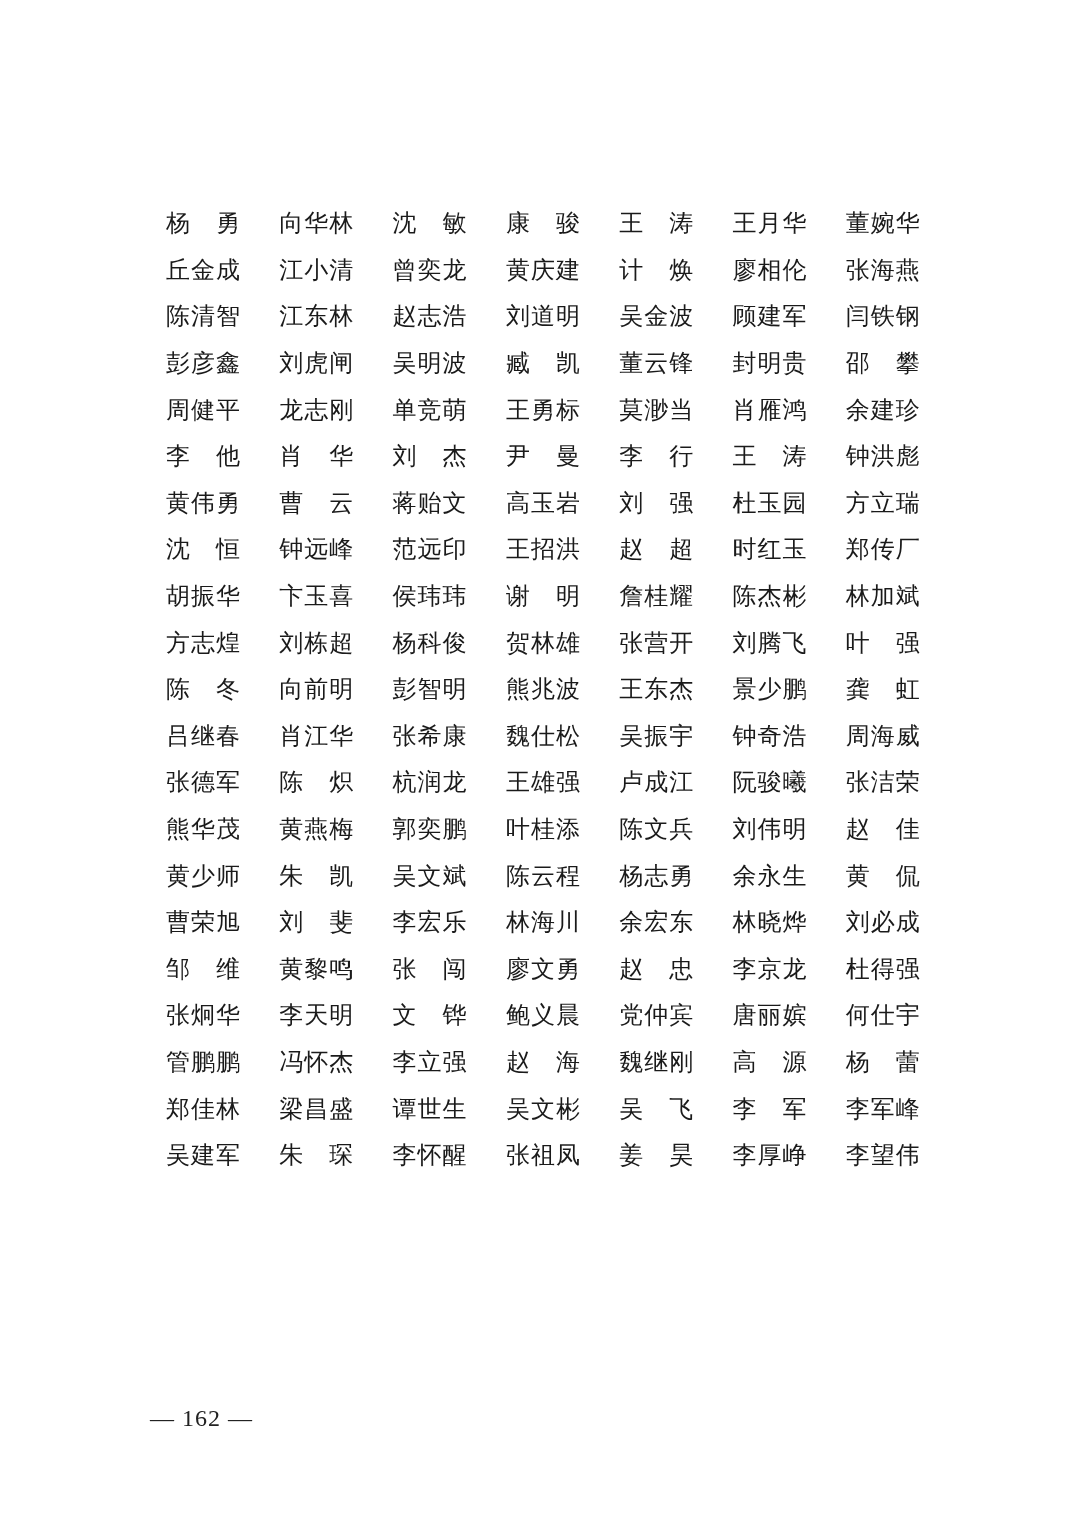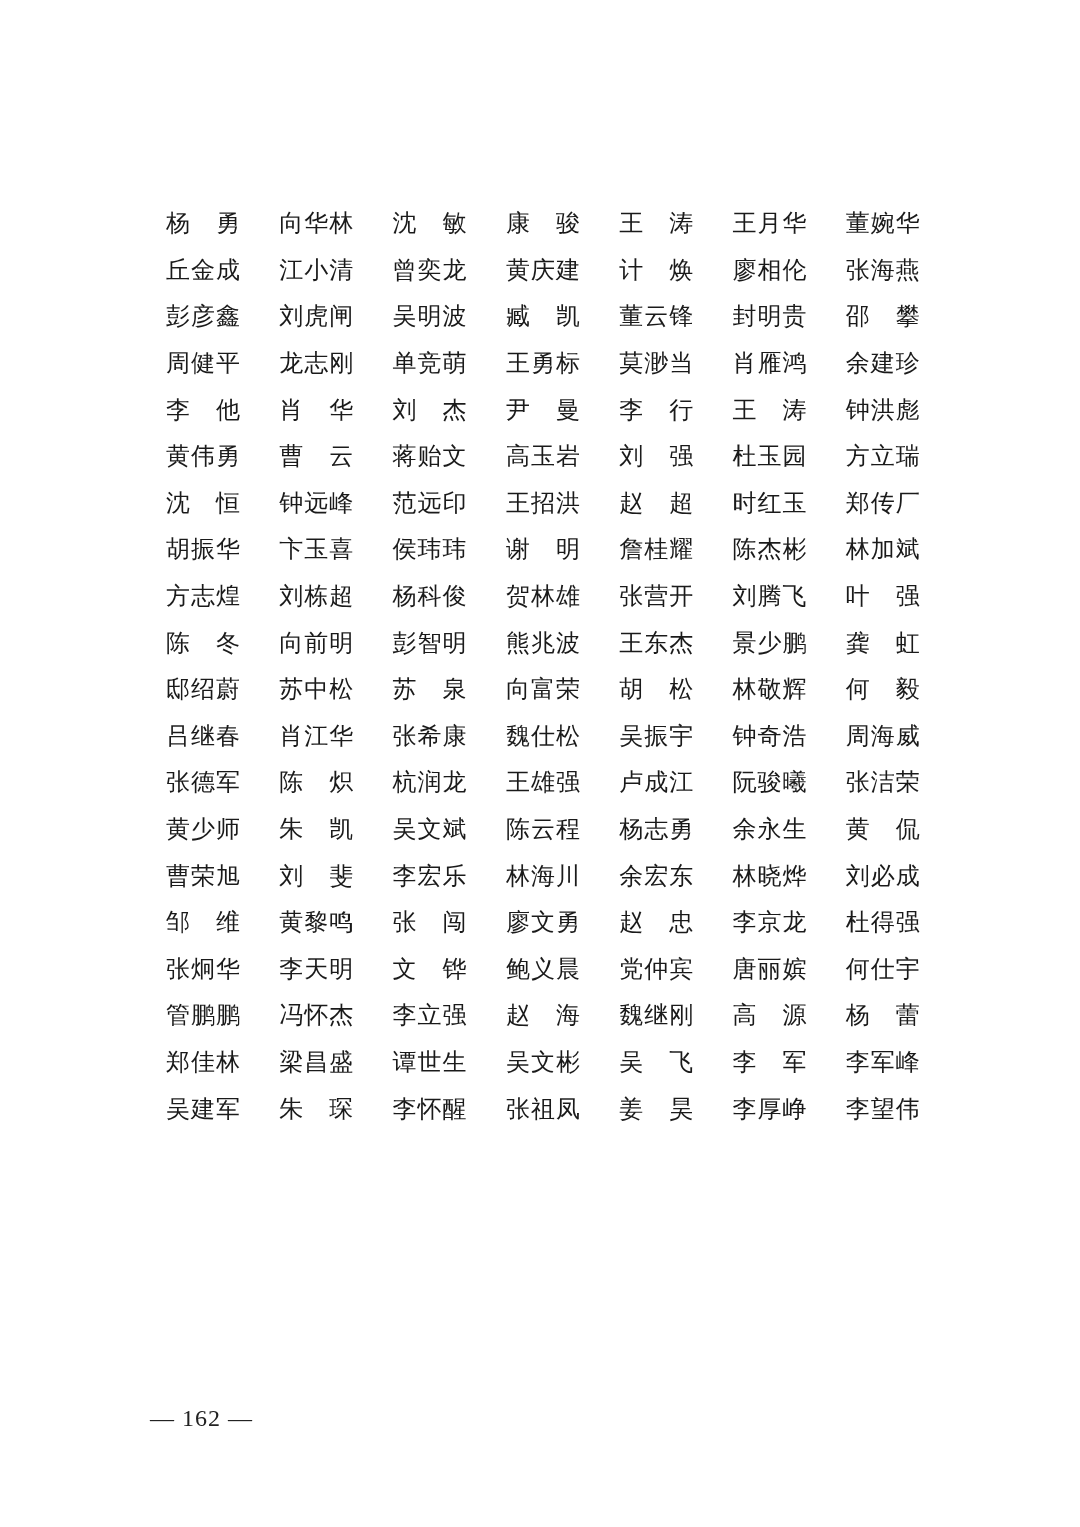--- a/index.html
+++ b/index.html
@@ -30,20 +30,29 @@
       <div class="row">
         <div class="cell"><span class="n">丘金成</span></div>
         <div class="cell"><span class="n">江小清</span></div>
         <div class="cell"><span class="n">曾奕龙</span></div>
         <div class="cell"><span class="n">黄庆建</span></div>
         <div class="cell"><span class="n">计　焕</span></div>
         <div class="cell"><span class="n">廖相伦</span></div>
         <div class="cell"><span class="n">张海燕</span></div>
       </div>
       <div class="row">
+        <div class="cell"><span class="n">陈清智</span></div>
+        <div class="cell"><span class="n">江东林</span></div>
+        <div class="cell"><span class="n">赵志浩</span></div>
+        <div class="cell"><span class="n">刘道明</span></div>
+        <div class="cell"><span class="n">吴金波</span></div>
+        <div class="cell"><span class="n">顾建军</span></div>
+        <div class="cell"><span class="n">闫铁钢</span></div>
+      </div>
+      <div class="row">
         <div class="cell"><span class="n">彭彦鑫</span></div>
         <div class="cell"><span class="n">刘虎闸</span></div>
         <div class="cell"><span class="n">吴明波</span></div>
         <div class="cell"><span class="n">臧　凯</span></div>
         <div class="cell"><span class="n">董云锋</span></div>
         <div class="cell"><span class="n">封明贵</span></div>
         <div class="cell"><span class="n">邵　攀</span></div>
       </div>
       <div class="row">
         <div class="cell"><span class="n">周健平</span></div>
@@ -102,47 +111,47 @@
       <div class="row">
         <div class="cell"><span class="n">陈　冬</span></div>
         <div class="cell"><span class="n">向前明</span></div>
         <div class="cell"><span class="n">彭智明</span></div>
         <div class="cell"><span class="n">熊兆波</span></div>
         <div class="cell"><span class="n">王东杰</span></div>
         <div class="cell"><span class="n">景少鹏</span></div>
         <div class="cell"><span class="n">龚　虹</span></div>
       </div>
       <div class="row">
-        <div class="cell"><span class="n">邸绍蔚</span></div>
-        <div class="cell"><span class="n">苏中松</span></div>
-        <div class="cell"><span class="n">苏　泉</span></div>
-        <div class="cell"><span class="n">向富荣</span></div>
-        <div class="cell"><span class="n">胡　松</span></div>
-        <div class="cell"><span class="n">林敬辉</span></div>
-        <div class="cell"><span class="n">何　毅</span></div>
-      </div>
-      <div class="row">
         <div class="cell"><span class="n">吕继春</span></div>
         <div class="cell"><span class="n">肖江华</span></div>
         <div class="cell"><span class="n">张希康</span></div>
         <div class="cell"><span class="n">魏仕松</span></div>
         <div class="cell"><span class="n">吴振宇</span></div>
         <div class="cell"><span class="n">钟奇浩</span></div>
         <div class="cell"><span class="n">周海威</span></div>
       </div>
       <div class="row">
         <div class="cell"><span class="n">张德军</span></div>
         <div class="cell"><span class="n">陈　炽</span></div>
         <div class="cell"><span class="n">杭润龙</span></div>
         <div class="cell"><span class="n">王雄强</span></div>
         <div class="cell"><span class="n">卢成江</span></div>
         <div class="cell"><span class="n">阮骏曦</span></div>
         <div class="cell"><span class="n">张洁荣</span></div>
       </div>
       <div class="row">
+        <div class="cell"><span class="n">熊华茂</span></div>
+        <div class="cell"><span class="n">黄燕梅</span></div>
+        <div class="cell"><span class="n">郭奕鹏</span></div>
+        <div class="cell"><span class="n">叶桂添</span></div>
+        <div class="cell"><span class="n">陈文兵</span></div>
+        <div class="cell"><span class="n">刘伟明</span></div>
+        <div class="cell"><span class="n">赵　佳</span></div>
+      </div>
+      <div class="row">
         <div class="cell"><span class="n">黄少师</span></div>
         <div class="cell"><span class="n">朱　凯</span></div>
         <div class="cell"><span class="n">吴文斌</span></div>
         <div class="cell"><span class="n">陈云程</span></div>
         <div class="cell"><span class="n">杨志勇</span></div>
         <div class="cell"><span class="n">余永生</span></div>
         <div class="cell"><span class="n">黄　侃</span></div>
       </div>
       <div class="row">
         <div class="cell"><span class="n">曹荣旭</span></div>

